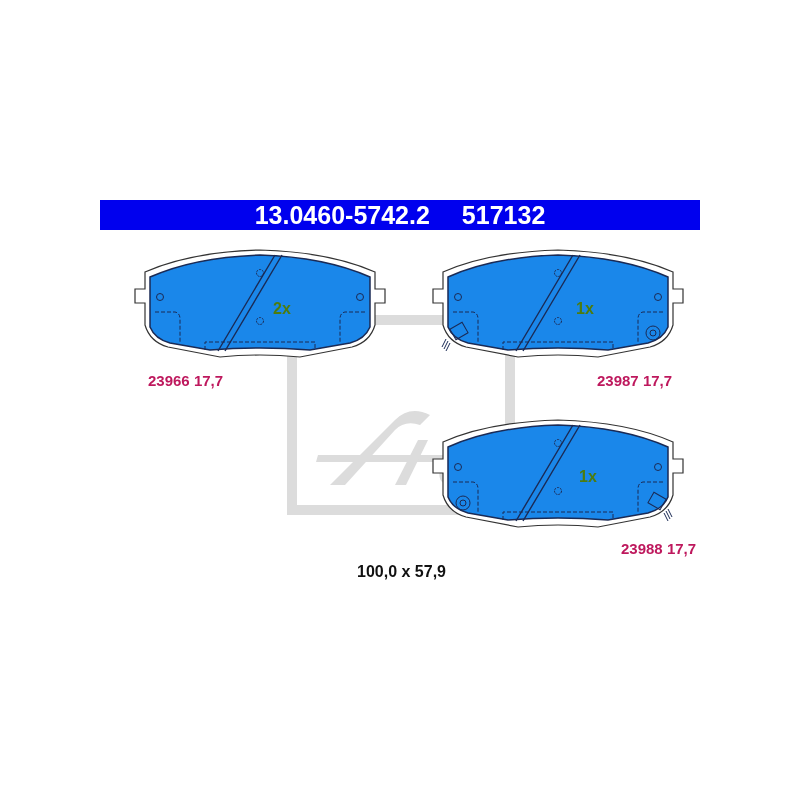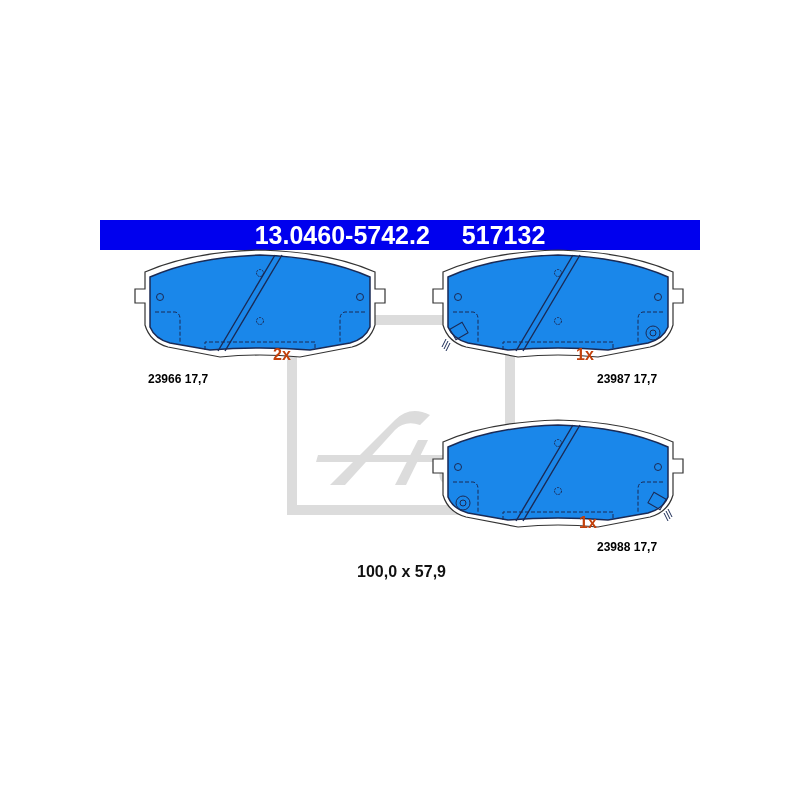--- a/index.html
+++ b/index.html
@@ -1,23 +1,23 @@
 <!DOCTYPE html>
 <html><head>
 <meta charset="utf-8">
 <style>
   html, body { margin: 0; padding: 0; background: #ffffff; }
   body { width: 800px; height: 800px; position: relative; overflow: hidden; font-family: "Liberation Sans", sans-serif; }
-  .title-bar { position: absolute; left: 100px; top: 200px; width: 600px; height: 30px; background: #0000ee; color: #ffffff; font-weight: bold; font-size: 25px; display: flex; align-items: center; justify-content: center; letter-spacing: 0px; margin-top: 20px; }
+  .title-bar { position: absolute; left: 100px; top: 200px; width: 600px; height: 30px; background: #0000ee; color: #ffffff; font-weight: bold; font-size: 25px; display: flex; align-items: center; justify-content: center; letter-spacing: 0px; }
   .title-bar span { display: inline-block; }
   .title-bar .sp { width: 32px; }
   .watermark { position: absolute; left: 0; top: 0; }
   .pad { position: absolute; }
-  .label { position: absolute; font-weight: bold; font-size: 12px; color: #000000; white-space: nowrap; }
-  .qty { position: absolute; font-weight: bold; font-size: 16px; color: #c2410c; margin-top: 46px; }
+  .label { position: absolute; font-weight: bold; font-size: 15px; color: #be185d; white-space: nowrap; }
+  .qty { position: absolute; font-weight: bold; font-size: 16px; color: #4d7c0f; }
   .dims { position: absolute; font-weight: bold; font-size: 16px; color: #111111; }
 </style>
 </head>
 <body>
 
 <svg class="watermark" width="800" height="800" viewBox="0 0 800 800">
   <g fill="none" stroke="#dcdcdc" stroke-width="10">
     <rect x="292" y="320" width="218" height="190"></rect>
   </g>
   <g fill="#dcdcdc">
@@ -83,18 +83,18 @@
 <svg class="pad" style="left:428px; top:417px;" width="260" height="115" viewBox="0 0 260 115">
   <use href="#pad-shape"></use>
   <circle cx="35" cy="86" r="7" fill="none" stroke="#1a2a55" stroke-width="1"></circle>
   <circle cx="35" cy="86" r="3" fill="none" stroke="#1a2a55" stroke-width="1"></circle>
   <g stroke="#1a2a55" stroke-width="1" fill="none">
     <rect x="222" y="78" width="14" height="12" transform="rotate(30 229 84)"></rect>
     <path d="M240 92 L244 100 M238 94 L242 102 M236 96 L240 104"></path>
   </g>
 </svg>
 <div class="qty" style="left:579px; top:468px;">1x</div>
-<div class="label" style="left:597px; top:540px;">
+<div class="label" style="left:621px; top:540px;">
   <span>23988</span>
   <span>17,7</span>
 </div>
 
 <div class="dims" style="left:357px; top:563px;">100,0 x 57,9</div>
 
 </body></html>

